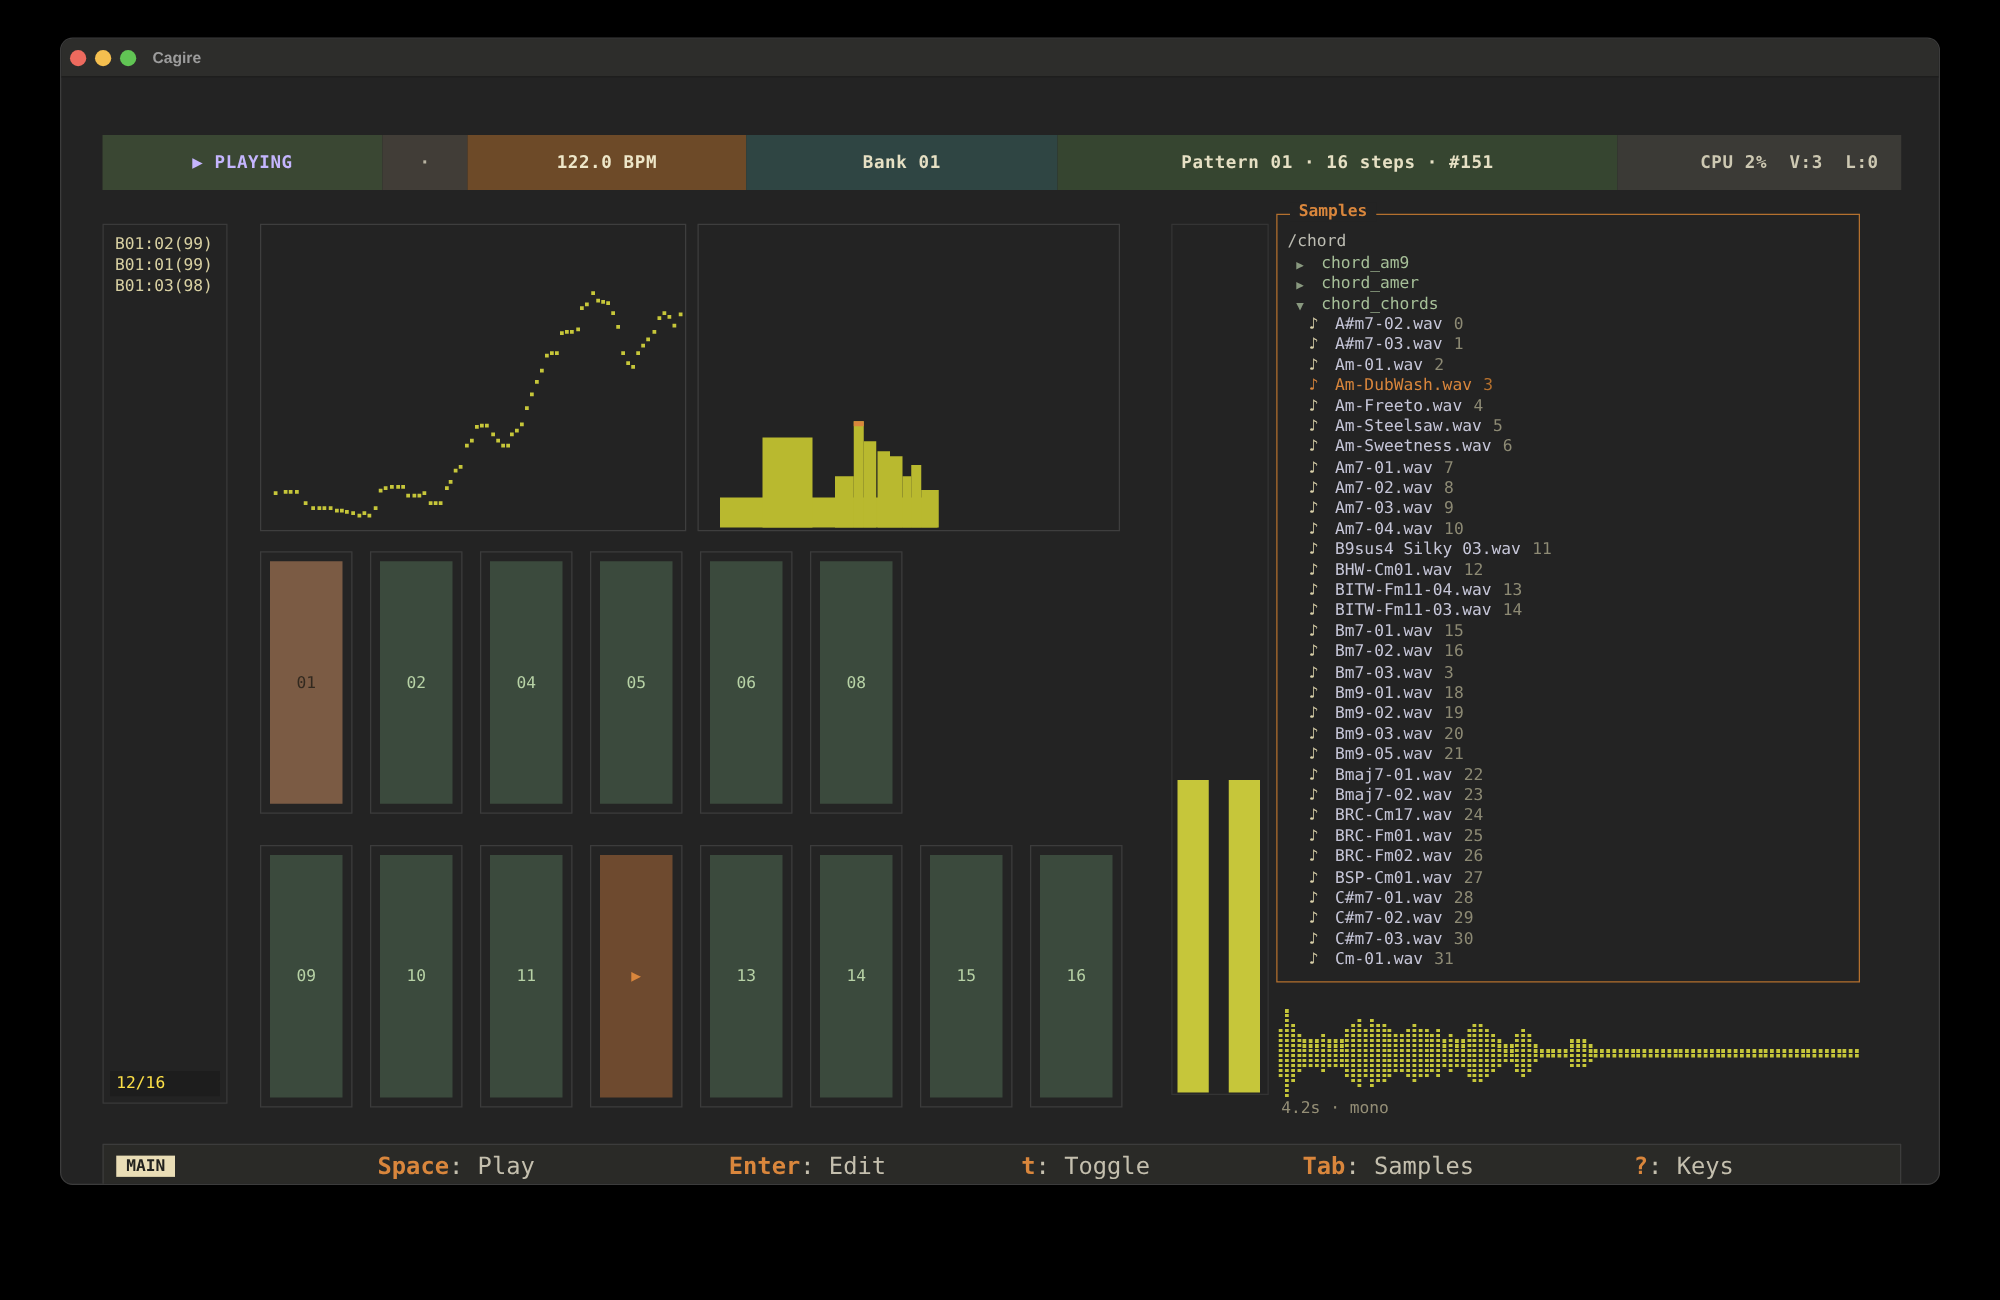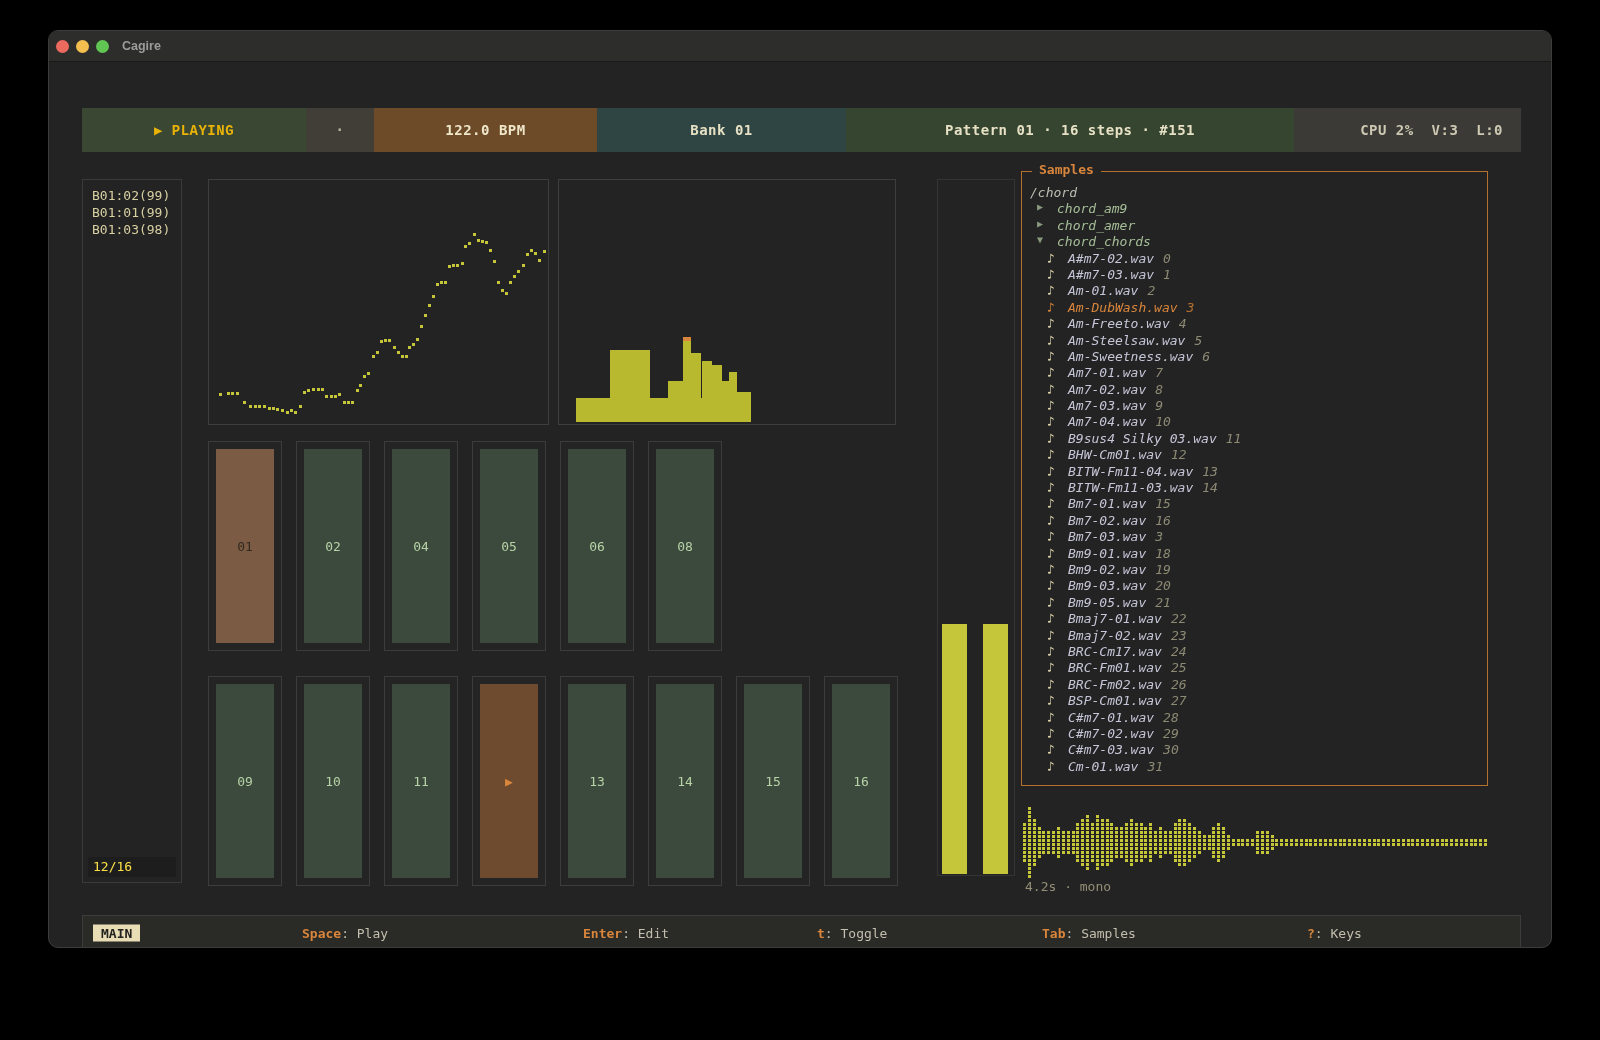--- a/index.html
+++ b/index.html
@@ -55,61 +55,61 @@
   .meter-panel{position:absolute;left:888px;top:118px;width:78px;height:697px;
     border:1px solid #343434;box-sizing:border-box;}
   .meter-bar{position:absolute;bottom:1px;width:25px;background:var(--yellow,#c6c63a);}
 
   
   .samples-panel{position:absolute;left:972px;top:110px;width:467px;height:615px;
     border:1.5px solid var(--orange-dim,#b4702e);box-sizing:border-box;}
   .samples-title{position:absolute;top:-10px;left:10px;background:var(--bg,#232323);
     padding:0 7px;color:var(--orange,#d9863c);font-size:13px;font-weight:700;}
   .tree{padding-top:13px;font-size:13px;}
-  .trow{height:16.4px;display:flex;align-items:flex-start;white-space:pre;cursor:pointer;font-style:italic;}
+  .trow{height:16.4px;display:flex;align-items:flex-end;white-space:pre;cursor:pointer;}
   .trow .path{padding-left:8px;color:#bdbdb3;}
   .trow .arrow{padding-left:15px;width:20px;color:#89997f;font-size:10px;}
   .trow .dname{color:#a6bf98;}
   .trow .note{padding-left:25px;width:21px;color:#d8cfa8;}
   .trow .fname{color:#c6c6d8;}
   .trow .fidx{color:#8d8a74;padding-left:9px;}
   .trow.sel .note,.trow.sel .fname{color:var(--orange,#d9863c);}
   .trow.sel .fidx{color:var(--orange-dim,#b4702e);}
 
   
   .waveform{position:absolute;left:974px;top:742px;width:466px;height:78px;}
   .wcol{position:absolute;width:3px;background:repeating-linear-gradient(
       to bottom,var(--yellow,#c6c63a) 0px,var(--yellow,#c6c63a) 3px,transparent 3px,transparent 4px);}
   .wave-caption{position:absolute;left:976px;top:818px;font-size:13px;color:#948e76;}
 
   
   .help-bar{position:absolute;left:33px;top:854px;width:1439px;height:36px;
     background:#2a2a27;border:1px solid #3c3c3c;box-sizing:border-box;}
   .mode-badge{position:absolute;left:10px;top:50%;transform:translateY(-50%);
     background:#e9ddb6;color:#22221e;font-size:13px;font-weight:700;padding:1px 8px;}
-  .shortcut{position:absolute;top:50%;transform:translateY(-50%);font-size:13px;white-space:pre;}
+  .shortcut{position:absolute;top:50%;transform:translateY(-50%);font-size:19px;white-space:pre;}
   .shortcut .k{color:var(--orange,#d9863c);font-weight:700;}
   .shortcut .a{color:#c4bfae;}
 </style>
 </head>
 <body>
 
 <div class="window">
   <div class="titlebar">
     <div class="lights">
       <div class="light" id="light-0" style="background: rgb(237, 106, 94);"></div>
       <div class="light" id="light-1" style="background: rgb(245, 191, 79);"></div>
       <div class="light" id="light-2" style="background: rgb(97, 197, 84);"></div>
     </div>
     <div class="win-title">Cagire</div>
   </div>
 
   <div class="content">
     <div class="status-bar" id="status-bar">
-        <div class="seg" style="flex: 0 0 224px; background: rgb(58, 71, 51); color: #eab308; font-family: Liberation Mono, monospace;"><span>▶ PLAYING</span></div>
+        <div class="seg" style="flex: 0 0 224px; background: rgb(58, 71, 51); color: #c4b5fd;"><span>▶ PLAYING</span></div>
         <div class="seg" style="flex: 0 0 68px; background: rgb(65, 61, 55); color: rgb(185, 180, 162);"><span>·</span></div>
         <div class="seg" style="flex: 0 0 223px; background: rgb(109, 74, 40); color: rgb(238, 231, 201);"><span>122.0 BPM</span></div>
         <div class="seg" style="flex: 0 0 249px; background: rgb(47, 69, 67); color: rgb(230, 224, 196);"><span>Bank 01</span></div>
         <div class="seg" style="flex: 0 0 448px; background: rgb(54, 69, 48); color: rgb(230, 224, 196);"><span>Pattern 01 · 16 steps · #151</span></div>
         <div class="seg right" style="flex: 0 0 227px; background: rgb(59, 58, 54); color: rgb(205, 200, 178);"><span>CPU 2%  V:3  L:0</span></div>
       </div>
 
     <div class="voice-panel">
       <div class="voices" id="voices"><div>B01:02(99)</div><div>B01:01(99)</div><div>B01:03(98)</div></div>
       <div class="pos-strip">12/16</div>

